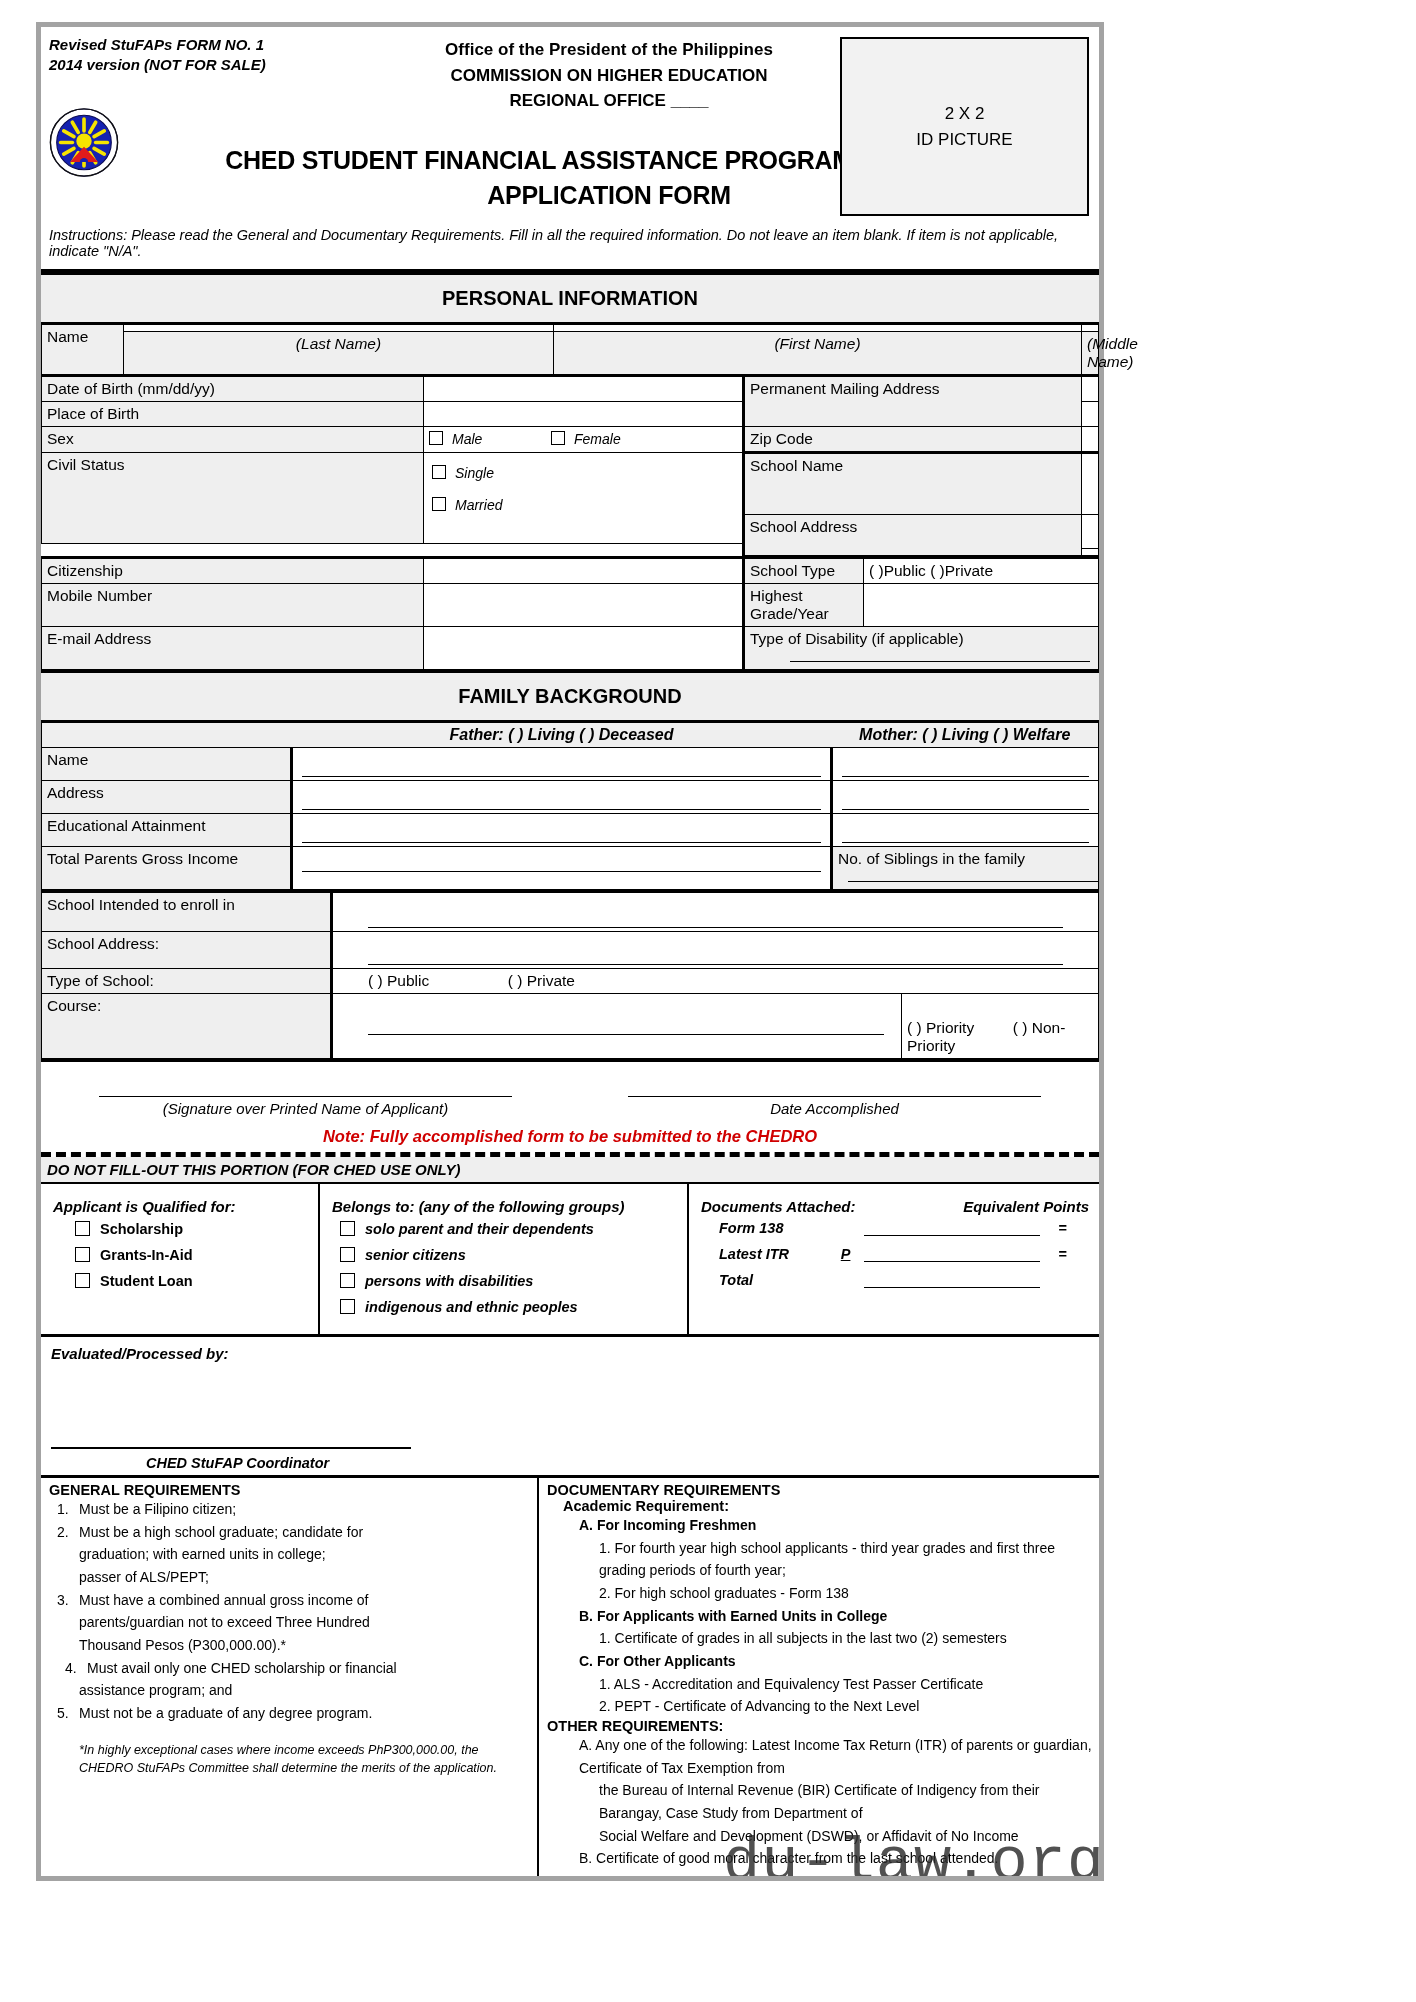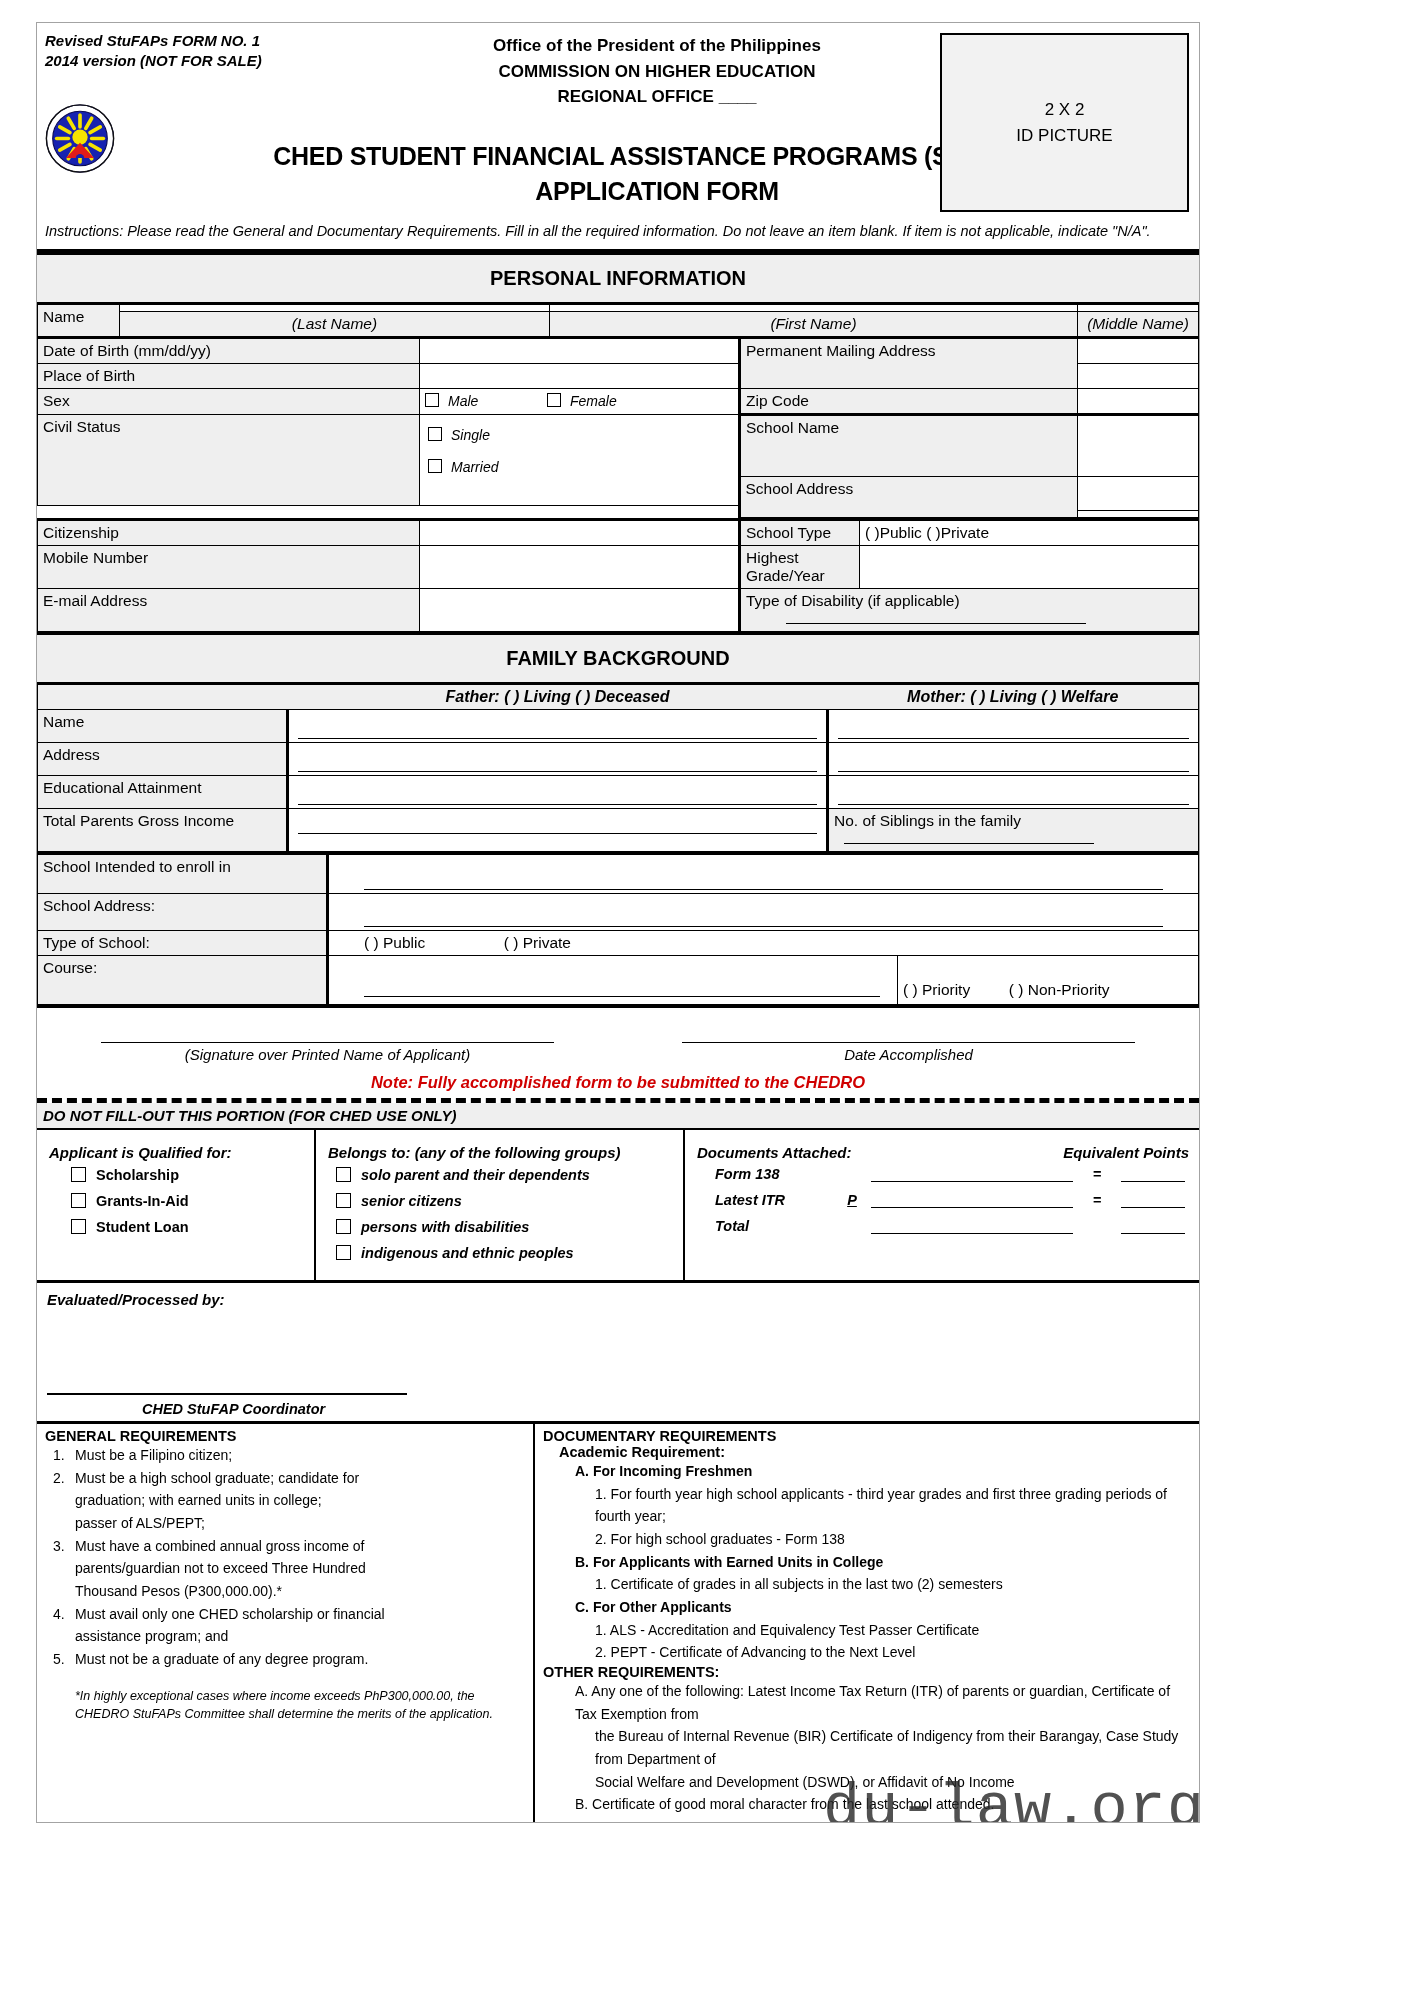--- a/index.html
+++ b/index.html
@@ -1,18 +1,18 @@
 <!DOCTYPE html>
 <html><head>
 <meta charset="utf-8">
 <style>
   html,body{margin:0;padding:0;background:#fff;}
   body{width:1416px;height:2002px;font-family:"Liberation Sans",sans-serif;color:#000;}
   .page{width:1416px;height:2002px;position:relative;box-sizing:border-box;padding:22px 36px 10px 36px;}
-  .sheet{border:1px solid #a3a3a3;box-sizing:border-box;width:1164px;}
+  .sheet{border:5px solid #a3a3a3;box-sizing:border-box;width:1068px;}
   
   .hdr{display:flex;position:relative;border-bottom:3px solid #000;}
   .hdr-left{width:70px;padding:8px 0 0 8px;}
   .formno{font-style:italic;font-weight:bold;font-size:15px;line-height:1.35;white-space:nowrap;}
   .logo-wrap{display:flex;justify-content:center;padding-top:4px;}
   .hdr-mid{flex:1;text-align:center;padding-top:10px;}
   .office-lines{font-weight:bold;font-size:17px;line-height:1.5;}
   .title-main{font-weight:bold;font-size:25px;margin-top:30px;line-height:1.35;letter-spacing:-0.3px;}
   .instr{font-style:italic;font-size:14.5px;padding:14px 0 10px 8px;}
   .idbox{position:absolute;right:10px;top:10px;width:245px;height:175px;border:2px solid #000;
@@ -461,21 +461,21 @@
     <div class="reqL">
       <div class="rh">GENERAL REQUIREMENTS</div>
       <div id="gen-list">
             <div class="rl" style="padding-left: 8px;"><span style="display:inline-block;width:22px">1.</span>Must be a Filipino citizen;</div>
             <div class="rl" style="padding-left: 8px;"><span style="display:inline-block;width:22px">2.</span>Must be a high school graduate; candidate for</div>
             <div class="rl" style="padding-left: 8px;"><span style="display:inline-block;width:22px"></span>graduation; with earned units in college;</div>
             <div class="rl" style="padding-left: 8px;"><span style="display:inline-block;width:22px"></span>passer of ALS/PEPT;</div>
             <div class="rl" style="padding-left: 8px;"><span style="display:inline-block;width:22px">3.</span>Must have a combined annual gross income of</div>
             <div class="rl" style="padding-left: 8px;"><span style="display:inline-block;width:22px"></span>parents/guardian not to exceed Three Hundred</div>
             <div class="rl" style="padding-left: 8px;"><span style="display:inline-block;width:22px"></span>Thousand Pesos (P300,000.00).*</div>
-            <div class="rl" style="padding-left: 8px;"><span style="display:inline-block;width:22px">4.</span>Must avail only one CHED scholarship or financial</div>
+            <div class="rl" style="padding-left: 8px; margin-left: 8px;"><span style="display:inline-block;width:22px">4.</span>Must avail only one CHED scholarship or financial</div>
             <div class="rl" style="padding-left: 8px;"><span style="display:inline-block;width:22px"></span>assistance program; and</div>
             <div class="rl" style="padding-left: 8px;"><span style="display:inline-block;width:22px">5.</span>Must not be a graduate of any degree program.</div>
           </div>
       <div class="foot">
         <div>*In highly exceptional cases where income exceeds PhP300,000.00, the</div>
         <div>CHEDRO StuFAPs Committee shall determine the merits of the application.</div>
       </div>
     </div>
     <div class="reqR">
       <div class="rh">DOCUMENTARY REQUIREMENTS</div>

